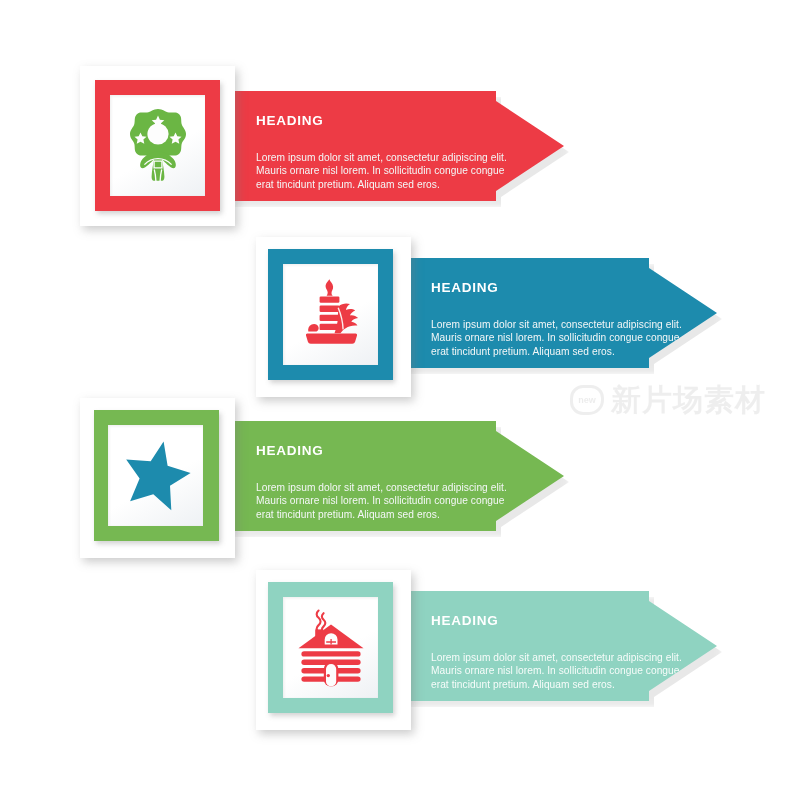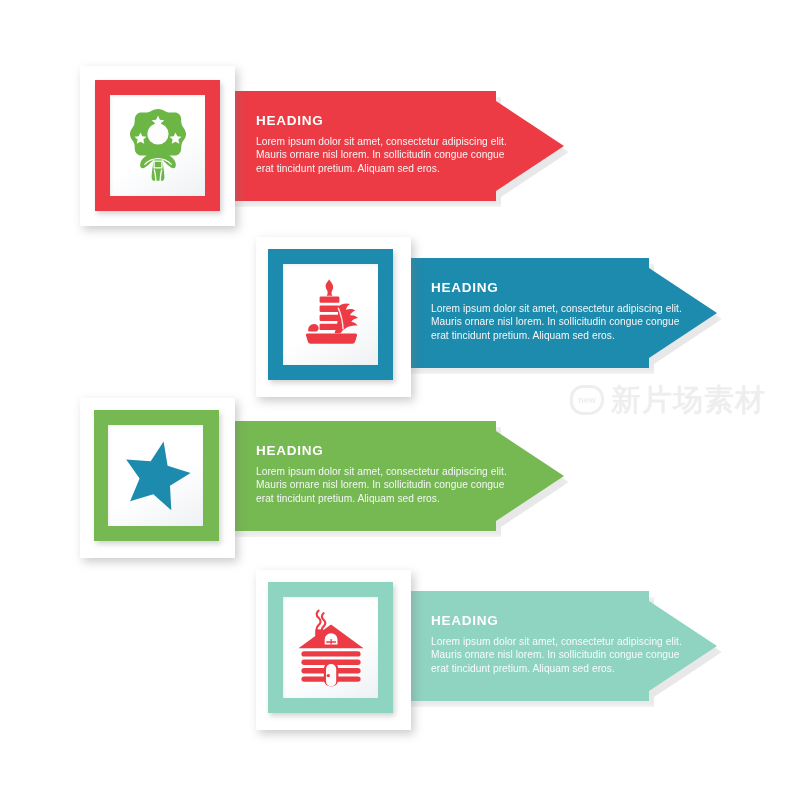--- a/index.html
+++ b/index.html
@@ -34,21 +34,21 @@
     font-size:13.5px;
     font-weight:bold;
     letter-spacing:.75px;
     line-height:15px;
   }
   .bbody {
     color:#f4f7f7;
     font-size:10.2px;
     line-height:13.4px;
     width:258px;
-    margin-top:7px;
+    margin-top:23px;
     letter-spacing:.05px;
   }
   .banner.light .bhead { color:#ffffff; }
   .banner.light .bbody { color:#f7fcfa; }
 
   
   .card {
     position:absolute;
     background:#ffffff;
     box-shadow: 3px 4px 9px rgba(120,120,120,.38);

